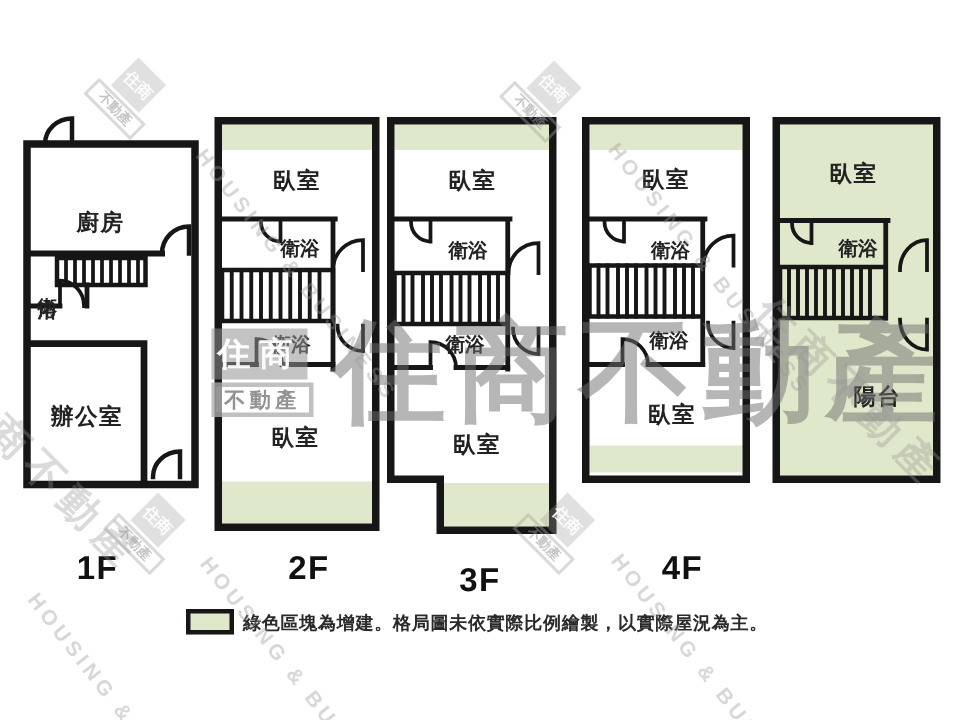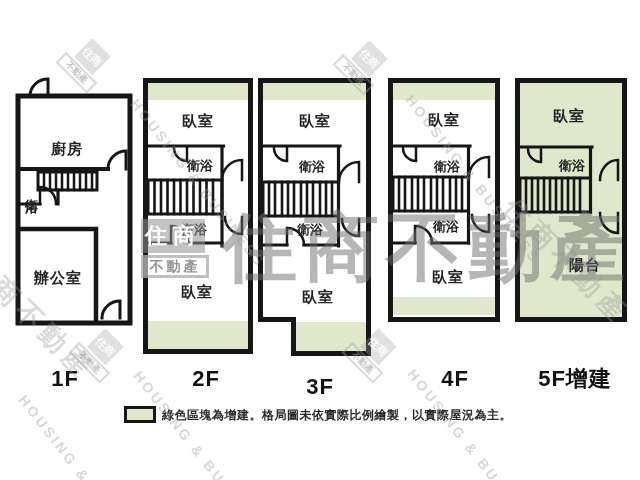--- a/index.html
+++ b/index.html
@@ -134,21 +134,20 @@
       <path d="M7 71 H79 M77.5 71 V136" stroke-width="3.2"></path>
       <path d="M28 73 V86 M15 73 A13 13 0 0 0 28 86" stroke-width="2.5"></path>
       <path d="M105 104 V84 A18 20 0 0 0 87 104" stroke-width="2.5"></path>
       <rect x="7" y="102" width="70.5" height="34" stroke-width="3"></rect>
       <path stroke-width="2.6" d="M13 102V136M19 102V136M25 102V136M31 102V136M37 102V136M43 102V136M49 102V136M55 102V136M61 102V136M67 102V136"></path>
       <path d="M105 137 V157 M87 137 A18 20 0 0 0 105 157" stroke-width="2.5"></path>
     </svg>
     <span class="lbl room" style="left:569px;top:116px">臥室</span>
     <span class="lbl small" style="left:572px;top:166px">衛浴</span>
     <span class="lbl room" style="left:585px;top:265px">陽台</span>
-    <span class="lbl floor" style="left:575px;top:379px">5F增建</span>
   </div>
 
   <div class="legend-swatch"></div>
   <div class="legend-text">綠色區塊為增建。格局圖未依實際比例繪製，以實際屋況為主。</div>
 
   <div class="wm wm-big">住商不動產</div>
 
   <div class="wm wm-logo-square">
     <span>住商</span>
   </div>

